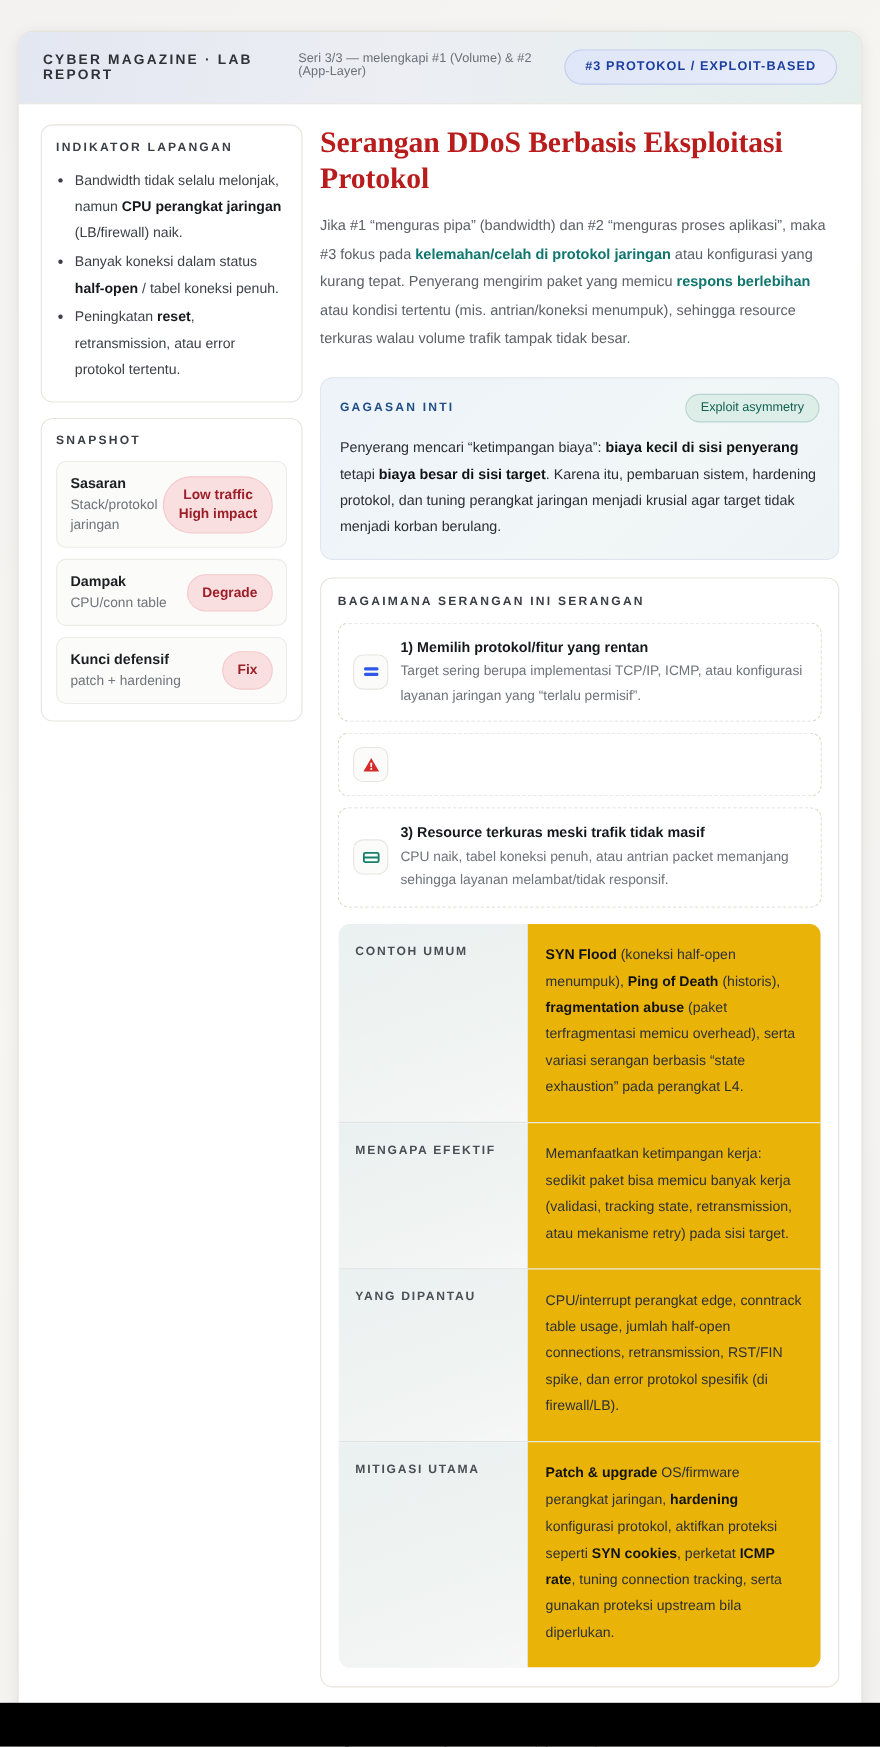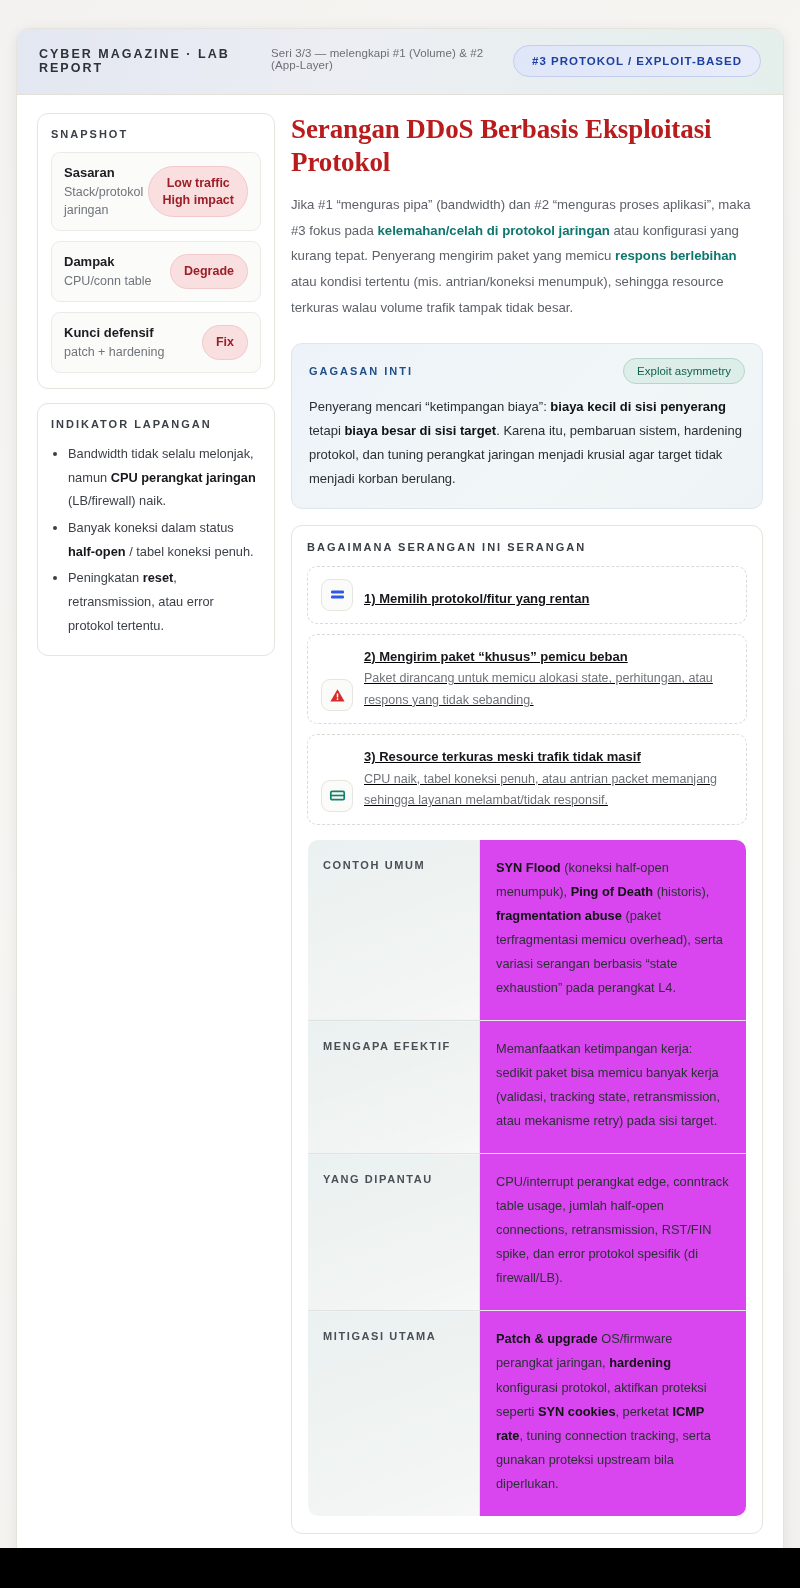--- a/index.html
+++ b/index.html
@@ -211,22 +211,21 @@
     font-size: 11px; font-weight: bold; letter-spacing: 2.0px; color: #3a3e45;
     margin-bottom: 13px;
   }
   .step {
     border: 1px dashed #ded9d2;
     border-radius: 10px;
     padding: 12px 13px;
     margin-bottom: 10px;
     display: flex;
     gap: 11px;
-    align-items: flex-end;
-    text-decoration: underline;
+    align-items: center;
   }
   .step-icon {
     flex: none;
     width: 32px; height: 32px;
     border-radius: 9px;
     border: 1px solid #e8e5e0;
     background: #fbfbfa;
     display: flex; align-items: center; justify-content: center;
   }
   .step-body { min-width: 0; }
@@ -261,21 +260,21 @@
     letter-spacing: 1.6px;
     color: #4a4f56;
     line-height: 1.5;
   }
   .fact-val {
     border-bottom: 1px solid #e6e9e8;
     padding: 16px 16px 20px 16px;
     font-size: 12.8px;
     line-height: 1.88;
     color: #2c3036;
-    background: #d946ef;
+    background: #eab308;
   }
   .fact-val b { color: #101214; }
   .fact-row:last-child .fact-key,
   .fact-row:last-child .fact-val { border-bottom: none; }
 
   
   .card-footer {
     background: #f3f1ec;
     border-top: 1px solid #e4e0d8;
     padding: 15px 22px 17px 22px;
@@ -297,55 +296,55 @@
       <div class="masthead-sub">Seri 3/3 — melengkapi #1 (Volume) &amp; #2 (App-Layer)</div>
     </div>
     <div class="issue-badge">#3 PROTOKOL / EXPLOIT-BASED</div>
   </div>
 
   <div class="body-grid">
 
     <div class="col-left">
 
       <div class="panel">
-        <div class="panel-kicker">SNAPSHOT</div>
-
-        <div class="snap-item">
-          <div class="snap-text">
-            <div class="snap-label">Sasaran</div>
-            <div class="snap-value">Stack/protokol jaringan</div>
-          </div>
-          <div class="snap-pill">Low traffic
-High impact</div>
-        </div>
-
-        <div class="snap-item">
-          <div class="snap-text">
-            <div class="snap-label">Dampak</div>
-            <div class="snap-value">CPU/conn table</div>
-          </div>
-          <div class="snap-pill">Degrade</div>
-        </div>
-
-        <div class="snap-item">
-          <div class="snap-text">
-            <div class="snap-label">Kunci defensif</div>
-            <div class="snap-value">patch + hardening</div>
-          </div>
-          <div class="snap-pill">Fix</div>
-        </div>
-      </div>
-
-      <div class="panel">
         <div class="panel-kicker">INDIKATOR LAPANGAN</div>
         <ul class="ind-list">
           <li>Bandwidth tidak selalu melonjak, namun <b>CPU perangkat jaringan</b> (LB/firewall) naik.</li>
           <li>Banyak koneksi dalam status <b>half-open</b> / tabel koneksi penuh.</li>
           <li>Peningkatan <b>reset</b>, retransmission, atau error protokol tertentu.</li>
         </ul>
+      </div>
+
+      <div class="panel">
+        <div class="panel-kicker">SNAPSHOT</div>
+
+        <div class="snap-item">
+          <div class="snap-text">
+            <div class="snap-label">Sasaran</div>
+            <div class="snap-value">Stack/protokol jaringan</div>
+          </div>
+          <div class="snap-pill">Low traffic
+High impact</div>
+        </div>
+
+        <div class="snap-item">
+          <div class="snap-text">
+            <div class="snap-label">Dampak</div>
+            <div class="snap-value">CPU/conn table</div>
+          </div>
+          <div class="snap-pill">Degrade</div>
+        </div>
+
+        <div class="snap-item">
+          <div class="snap-text">
+            <div class="snap-label">Kunci defensif</div>
+            <div class="snap-value">patch + hardening</div>
+          </div>
+          <div class="snap-pill">Fix</div>
+        </div>
       </div>
 
     </div>
 
     <div class="col-right">
 
       <h1 class="article-title">Serangan DDoS Berbasis Eksploitasi Protokol</h1>
       <p class="lede">Jika #1 “menguras pipa” (bandwidth) dan #2 “menguras proses aplikasi”, maka #3 fokus pada <b>kelemahan/celah di protokol jaringan</b> atau konfigurasi yang kurang tepat. Penyerang mengirim paket yang memicu <b>respons berlebihan</b> atau kondisi tertentu (mis. antrian/koneksi menumpuk), sehingga resource terkuras walau volume trafik tampak tidak besar.</p>
 
       <div class="idea-box">
@@ -361,35 +360,32 @@
 
         <div class="step">
           <span class="step-icon">
             <svg width="17" height="17" viewBox="0 0 17 17" aria-hidden="true">
               <rect x="2" y="4.5" width="13" height="3" rx="1.2" fill="#2f58e8"></rect>
               <rect x="2" y="9.5" width="13" height="3" rx="1.2" fill="#2f58e8"></rect>
             </svg>
           </span>
           <div class="step-body">
             <div class="step-title">1) Memilih protokol/fitur yang rentan</div>
+            <div class="step-desc">Target sering berupa implementasi TCP/IP, ICMP, atau konfigurasi layanan jaringan yang “terlalu permisif”.</div>
           </div>
         </div>
 
         <div class="step">
           <span class="step-icon">
             <svg width="17" height="17" viewBox="0 0 17 17" aria-hidden="true">
               <path d="M8.5 2.2 L15.6 14.4 L1.4 14.4 Z" fill="#d62b2b"></path>
               <rect x="7.75" y="6.2" width="1.5" height="4.4" rx="0.7" fill="#ffffff"></rect>
               <circle cx="8.5" cy="12.1" r="0.95" fill="#ffffff"></circle>
             </svg>
           </span>
-          <div class="step-body">
-            <div class="step-title">2) Mengirim paket “khusus” pemicu beban</div>
-            <div class="step-desc">Paket dirancang untuk memicu alokasi state, perhitungan, atau respons yang tidak sebanding.</div>
-          </div>
         </div>
 
         <div class="step">
           <span class="step-icon">
             <svg width="17" height="17" viewBox="0 0 17 17" aria-hidden="true">
               <rect x="1.8" y="4.3" width="13.4" height="8.4" rx="1.3" fill="none" stroke="#17806a" stroke-width="1.7"></rect>
               <line x1="1.8" y1="8.5" x2="15.2" y2="8.5" stroke="#17806a" stroke-width="1.7"></line>
             </svg>
           </span>
           <div class="step-body">

